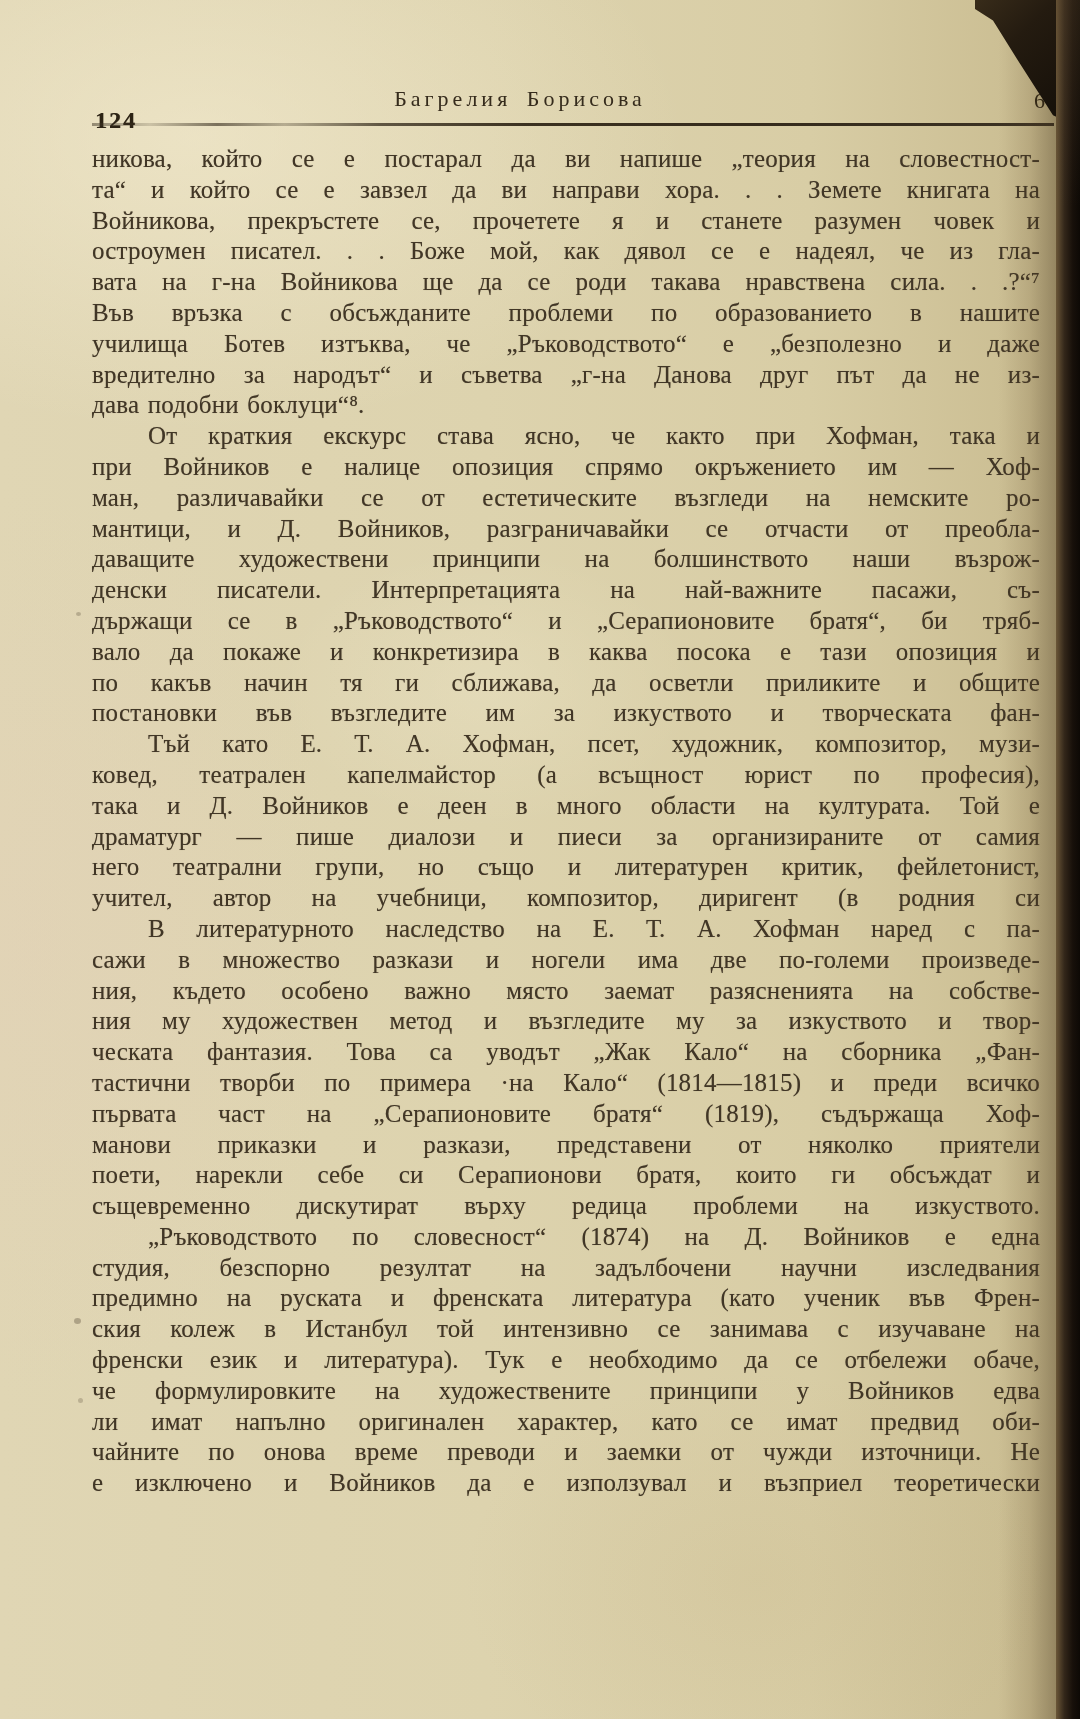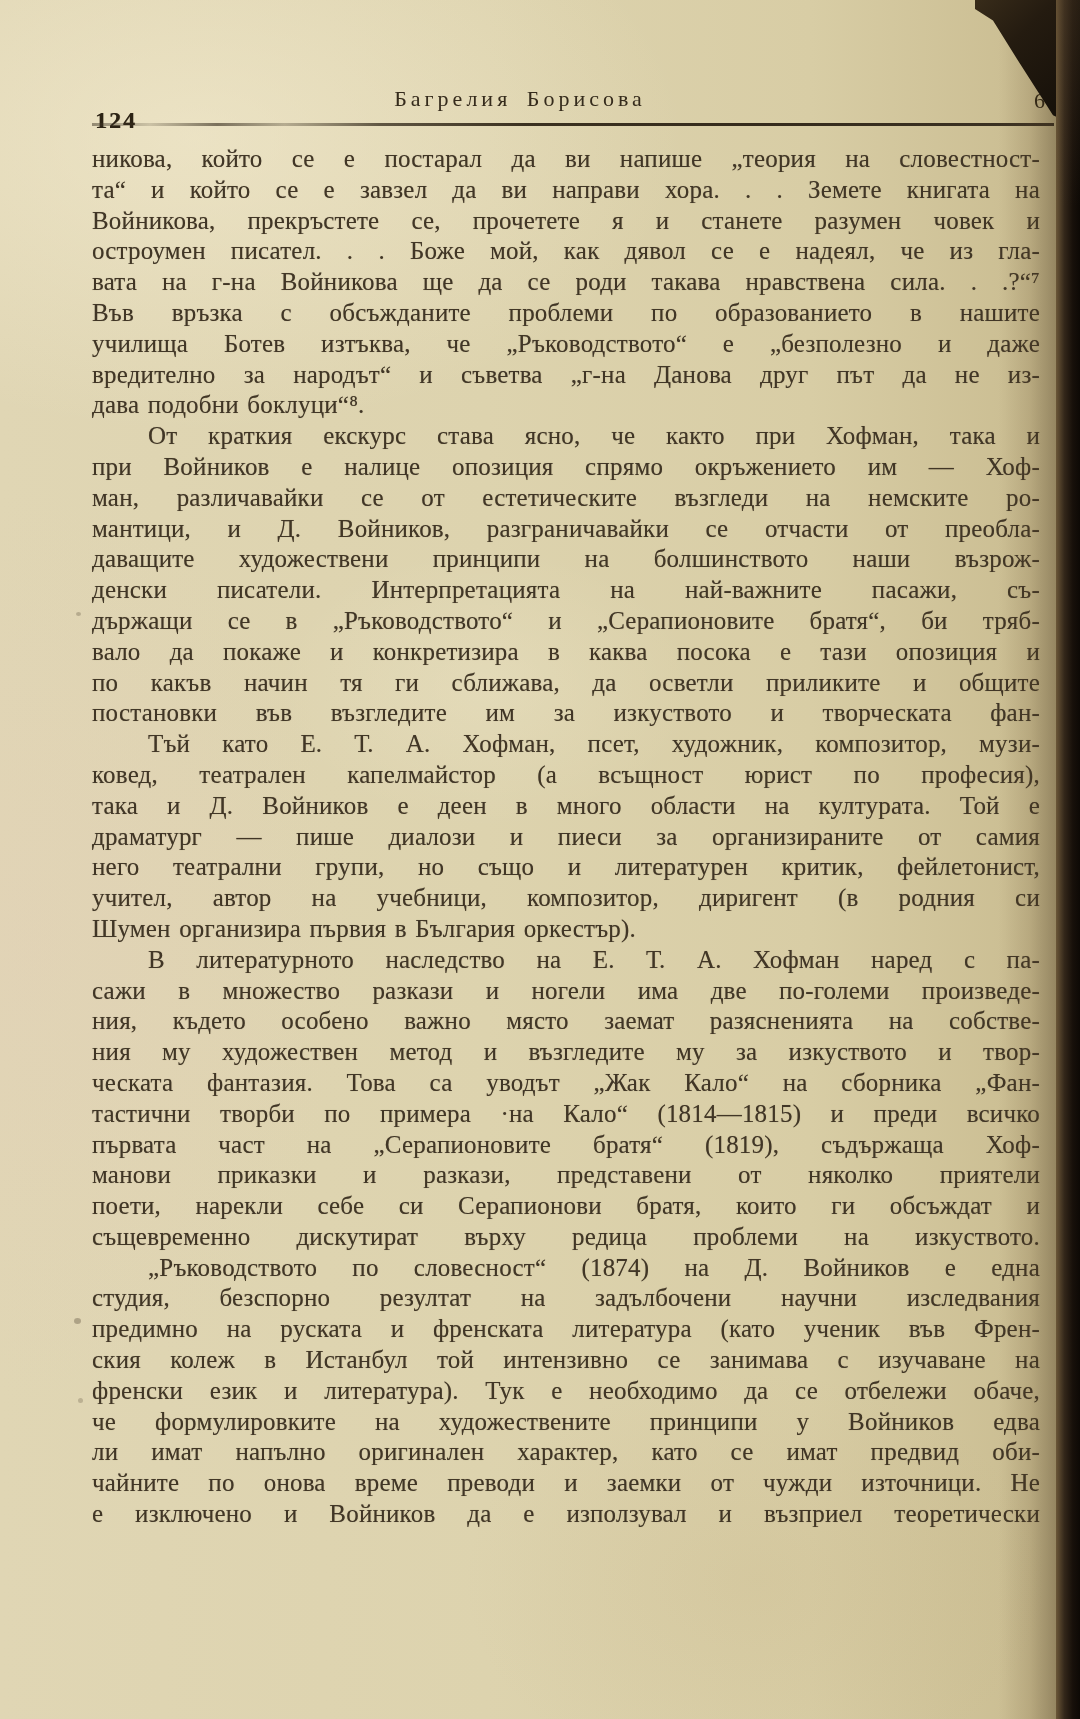--- a/index.html
+++ b/index.html
@@ -119,21 +119,20 @@
         <div class="line">по какъв начин тя ги сближава, да осветли приликите и общите</div>
         <div class="line">постановки във възгледите им за изкуството и творческата фан-</div>
       </div>
       <div class="paragraph">
         <div class="line indent">Тъй като Е. Т. А. Хофман, псет, художник, композитор, музи-</div>
         <div class="line">ковед, театрален капелмайстор (а всъщност юрист по професия),</div>
         <div class="line">така и Д. Войников е деен в много области на културата. Той е</div>
         <div class="line">драматург — пише диалози и пиеси за организираните от самия</div>
         <div class="line">него театрални групи, но също и литературен критик, фейлетонист,</div>
         <div class="line">учител, автор на учебници, композитор, диригент (в родния си</div>
-        <div class="line last">Шумен организира първия в България оркестър).</div>
       </div>
       <div class="paragraph">
         <div class="line indent">В литературното наследство на Е. Т. А. Хофман наред с па-</div>
         <div class="line">сажи в множество разкази и ногели има две по-големи произведе-</div>
         <div class="line">ния, където особено важно място заемат разясненията на собстве-</div>
         <div class="line">ния му художествен метод и възгледите му за изкуството и твор-</div>
         <div class="line">ческата фантазия. Това са уводът „Жак Кало“ на сборника „Фан-</div>
         <div class="line">тастични творби по примера ·на Кало“ (1814—1815) и преди всичко</div>
         <div class="line">първата част на „Серапионовите братя“ (1819), съдържаща Хоф-</div>
         <div class="line">манови приказки и разкази, представени от няколко приятели</div>

